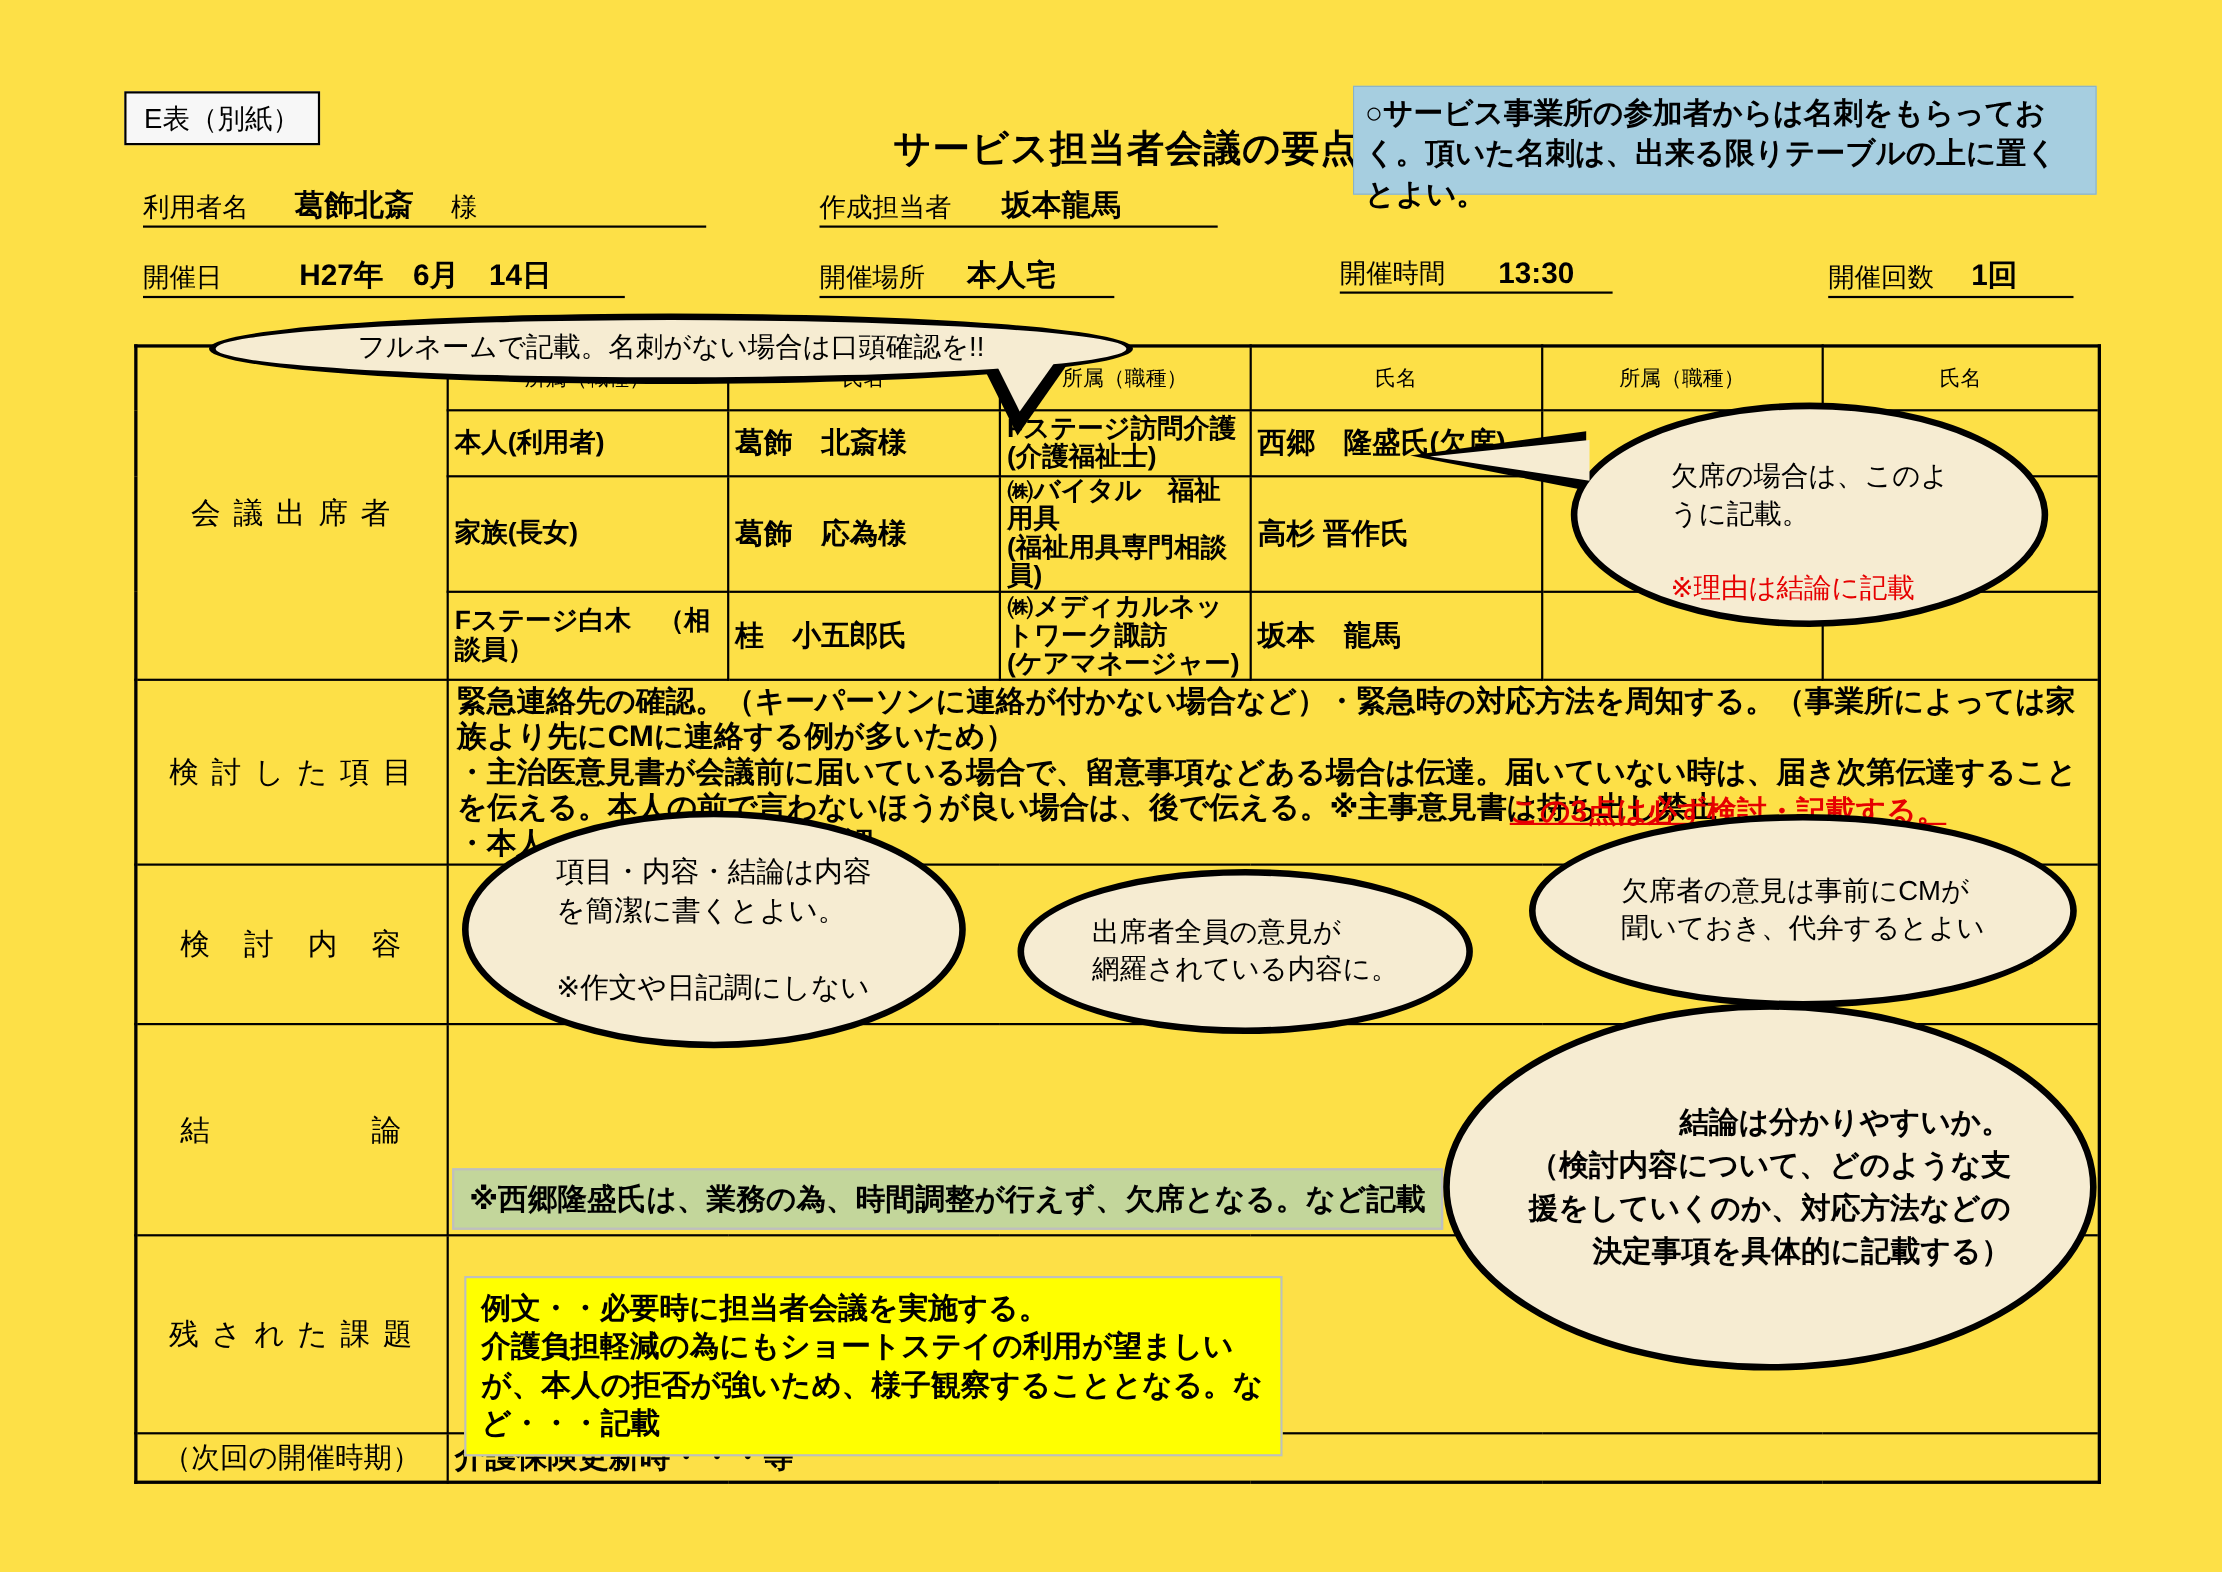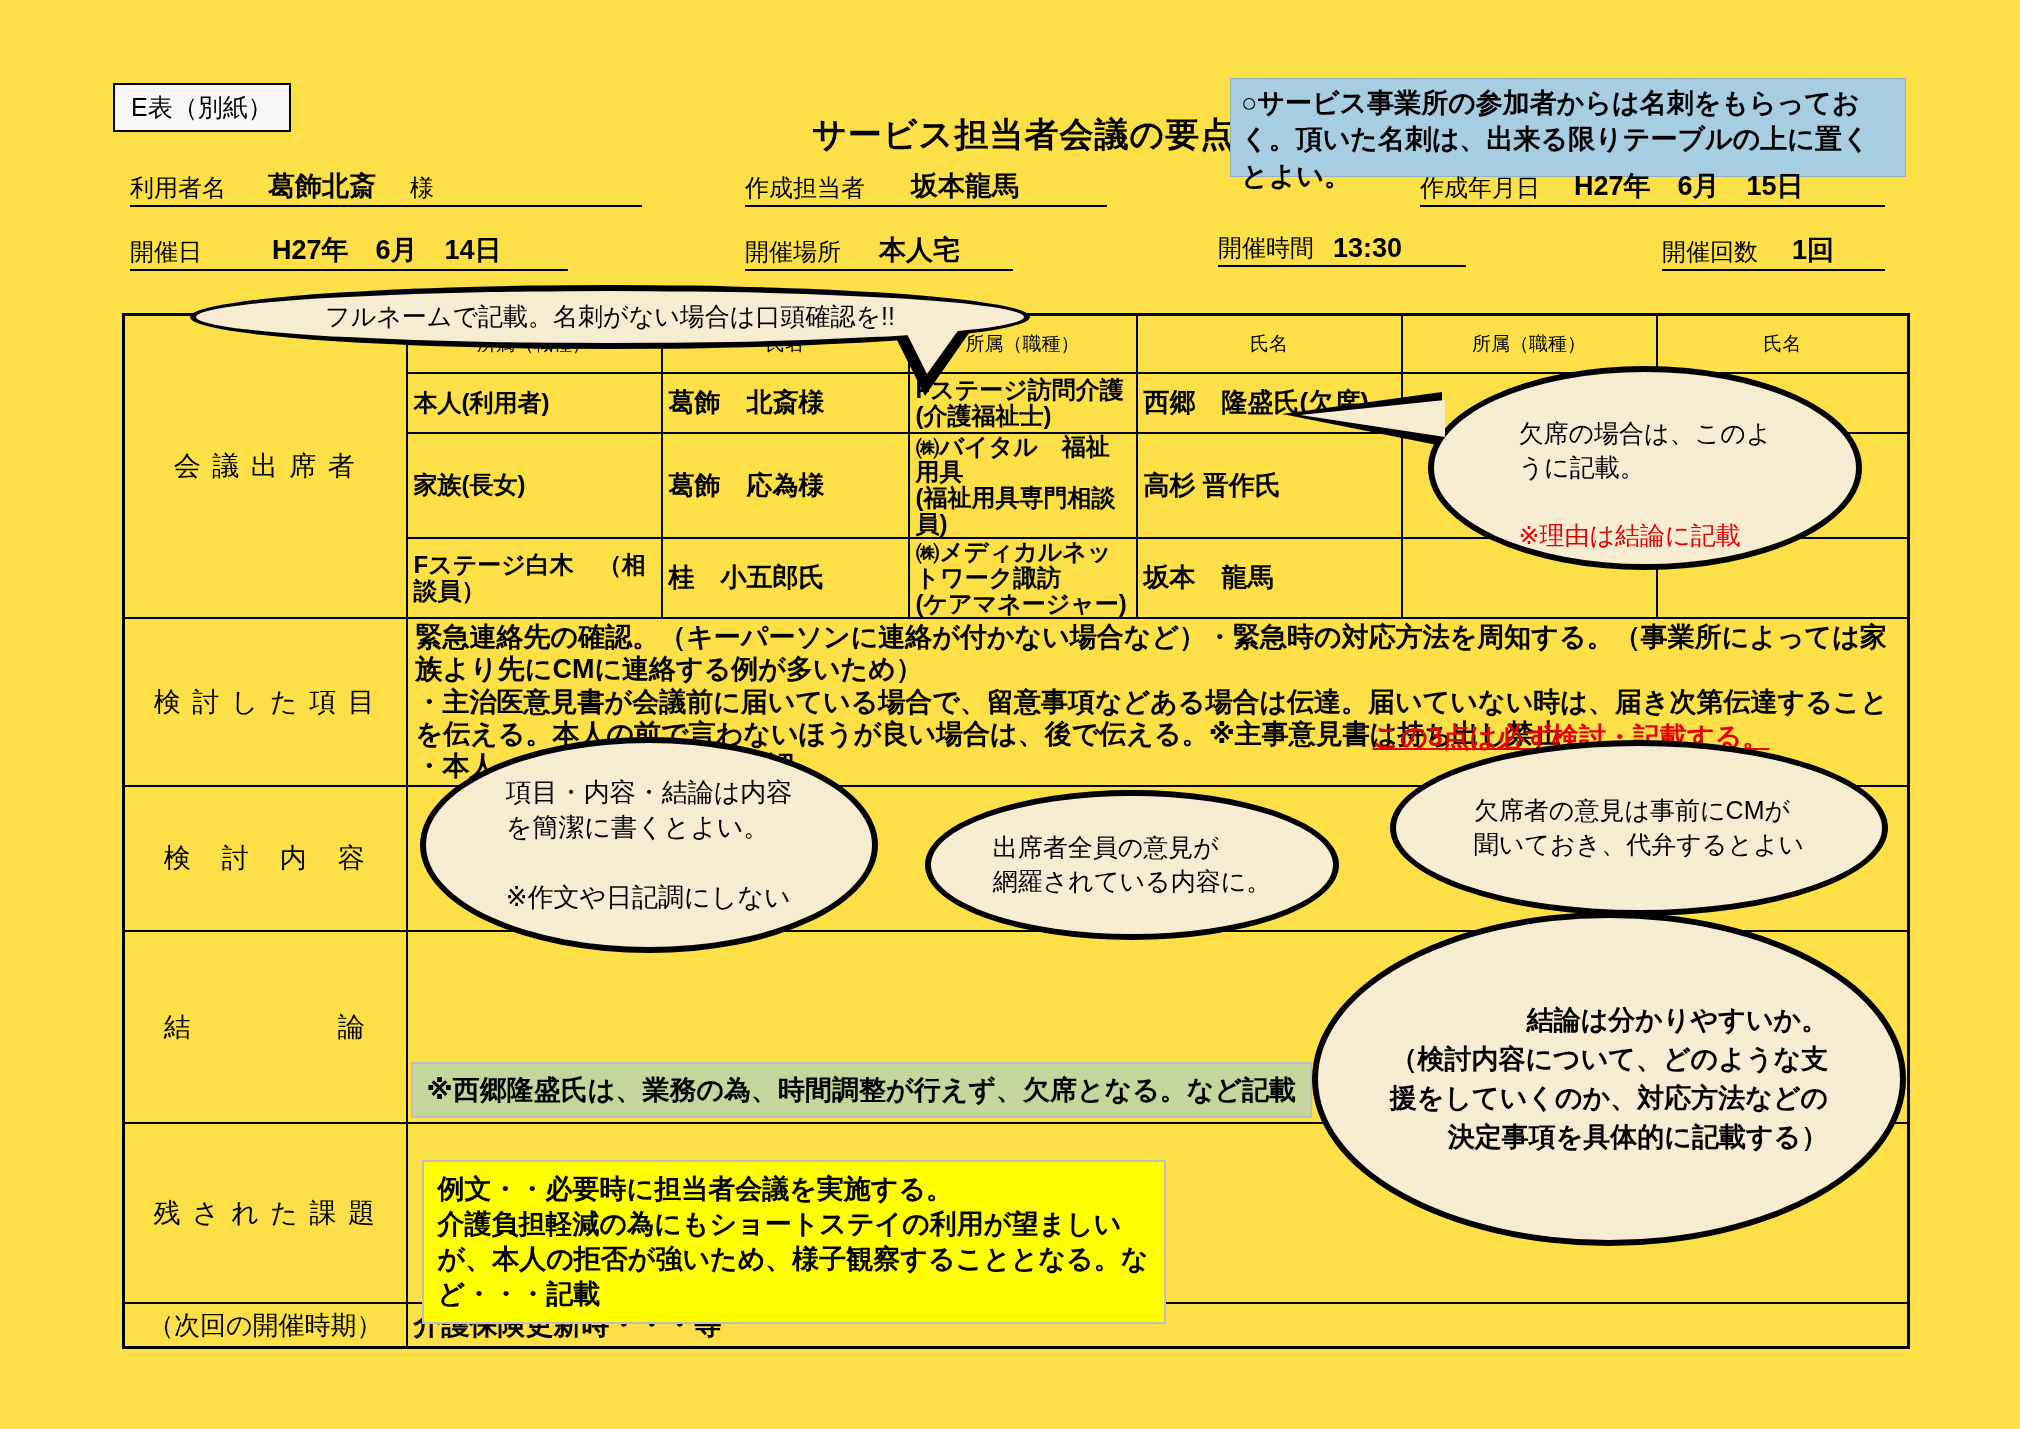--- a/index.html
+++ b/index.html
@@ -74,36 +74,32 @@
 
   <div class="abs field" style="left:130px;top:168px;width:512px;">
     <span class="lab">利用者名</span>
     <span class="val" style="margin-left:42px;">葛飾北斎</span>
     <span class="suf" style="margin-left:34px;">様</span>
   </div>
   <div class="abs field" style="left:745px;top:168px;width:362px;">
     <span class="lab">作成担当者</span>
     <span class="val" style="margin-left:46px;">坂本龍馬</span>
   </div>
-  <div class="abs field" style="left:1420px;top:168px;width:465px;">
-    <span class="lab">作成年月日</span>
-    <span class="val" style="margin-left:34px;">H27年　6月　15日</span>
-  </div>
 
   <div class="abs field" style="left:130px;top:232px;width:438px;">
     <span class="lab">開催日</span>
     <span class="val" style="margin-left:70px;">H27年　6月　14日</span>
   </div>
   <div class="abs field" style="left:745px;top:232px;width:268px;">
     <span class="lab">開催場所</span>
     <span class="val" style="margin-left:38px;">本人宅</span>
   </div>
   <div class="abs field" style="left:1218px;top:232px;width:248px;">
     <span class="lab">開催時間</span>
-    <span class="val" style="margin-left:19px;">13:30</span>
+    <span class="val" style="margin-left:48px;">13:30</span>
   </div>
   <div class="abs field" style="left:1662px;top:232px;width:223px;">
     <span class="lab">開催回数</span>
     <span class="val" style="margin-left:34px;">1回</span>
   </div>
 
   <table class="main">
     <colgroup>
       <col style="width:283px">
         <col style="width:255px">

